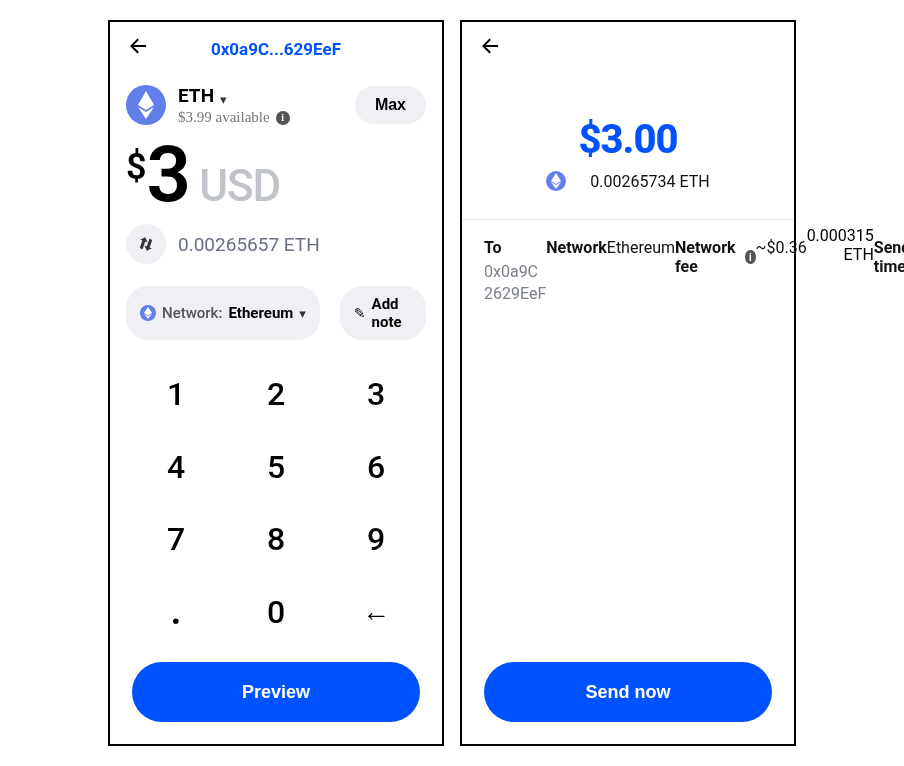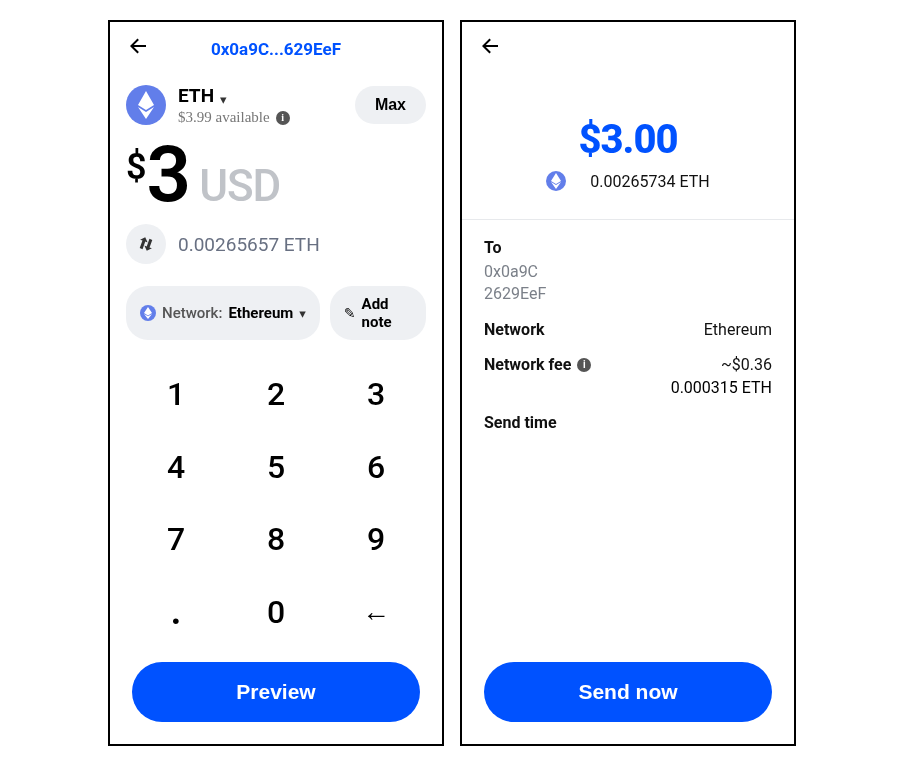--- a/index.html
+++ b/index.html
@@ -93,21 +93,21 @@
       display: flex; align-items: center; gap: 12px;
       padding: 10px 16px 8px;
     }
     .swap-btn {
       width: 40px; height: 40px; border-radius: 50%;
       background: #eef0f3; display: flex; align-items: center; justify-content: center;
       cursor: pointer; font-size: 14px;
     }
     .conv-text { color: #687082; font-size: 19px; }
     .pills-row {
-      display: flex; gap: 10px; padding: 14px 16px 6px;
+      display: flex; gap: 20px; padding: 14px 16px 6px;
     }
     .pill {
       background: #eef0f3; border-radius: 22px;
       padding: 9px 14px; display: inline-flex; align-items: center; gap: 6px;
       cursor: pointer; font-size: 15px;
     }
     .pill .label-thin { color: #555; font-weight: 500; }
     .pill .label-bold { font-weight: 700; }
     .pencil { font-size: 14px; }
     .keypad {
@@ -118,31 +118,31 @@
     .key {
       display: flex; align-items: center; justify-content: center;
       font-size: 32px; font-weight: 500; cursor: pointer; user-select: none;
     }
     .key.dot { font-size: 36px; font-weight: 700; }
     .key.back { font-size: 28px; }
     .primary-btn {
       margin: 10px 22px 22px;
       background: #0052FF; color: #fff;
       border: none; border-radius: 32px;
-      height: 60px; font-size: 21px; font-weight: 700;
+      height: 60px; font-size: 18px; font-weight: 700;
       cursor: pointer;
     }
     
     .summary-amount {
       text-align: center; padding: 40px 16px 20px;
     }
     .summary-dollar { color: #0052FF; font-size: 40px; font-weight: 800; letter-spacing: -1px;}
     .summary-crypto { display: inline-flex; align-items: center; gap: 24px; margin-top: 8px; font-size: 16px; color: #111;}
     .divider { height: 1px; background: #e7e9ec; margin: 6px 0 0; }
-    .details { padding: 18px 22px 8px; display: flex; flex-direction: column; gap: 16px; }
+    .details { padding: 18px 22px 8px; display: flex; flex-direction: row; gap: 0; }
     .drow { display: flex; justify-content: space-between; align-items: flex-start; font-size: 16px; }
     .drow .k { font-weight: 700; color: #111; display: flex; align-items: center; gap: 6px;}
     .drow .v { text-align: right; color: #111; }
     .drow .v.sub { color: #000000; font-size: 16px; margin-top: -12px;}
     .to-addr { color: #7b8089; font-size: 16px; margin-top: 4px; line-height: 1.35;}
     .spacer { flex: 1; }
   </style>
 </head>
 <body>
 

